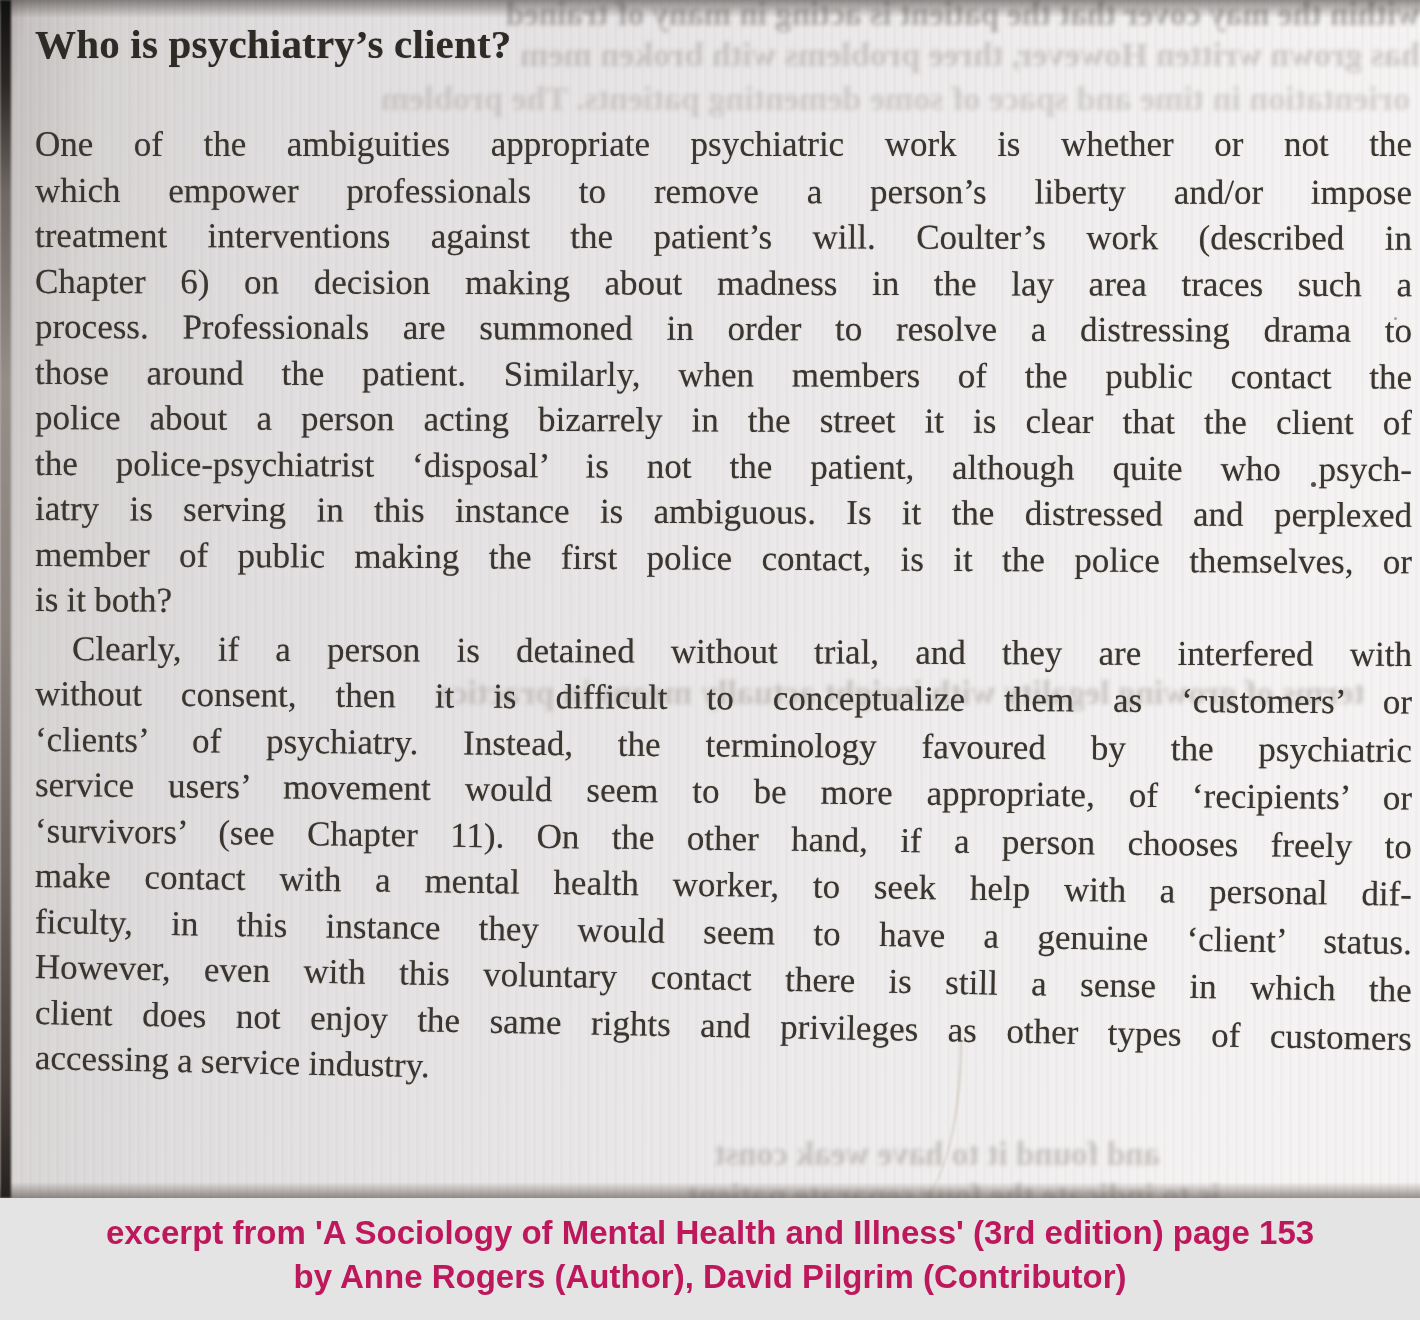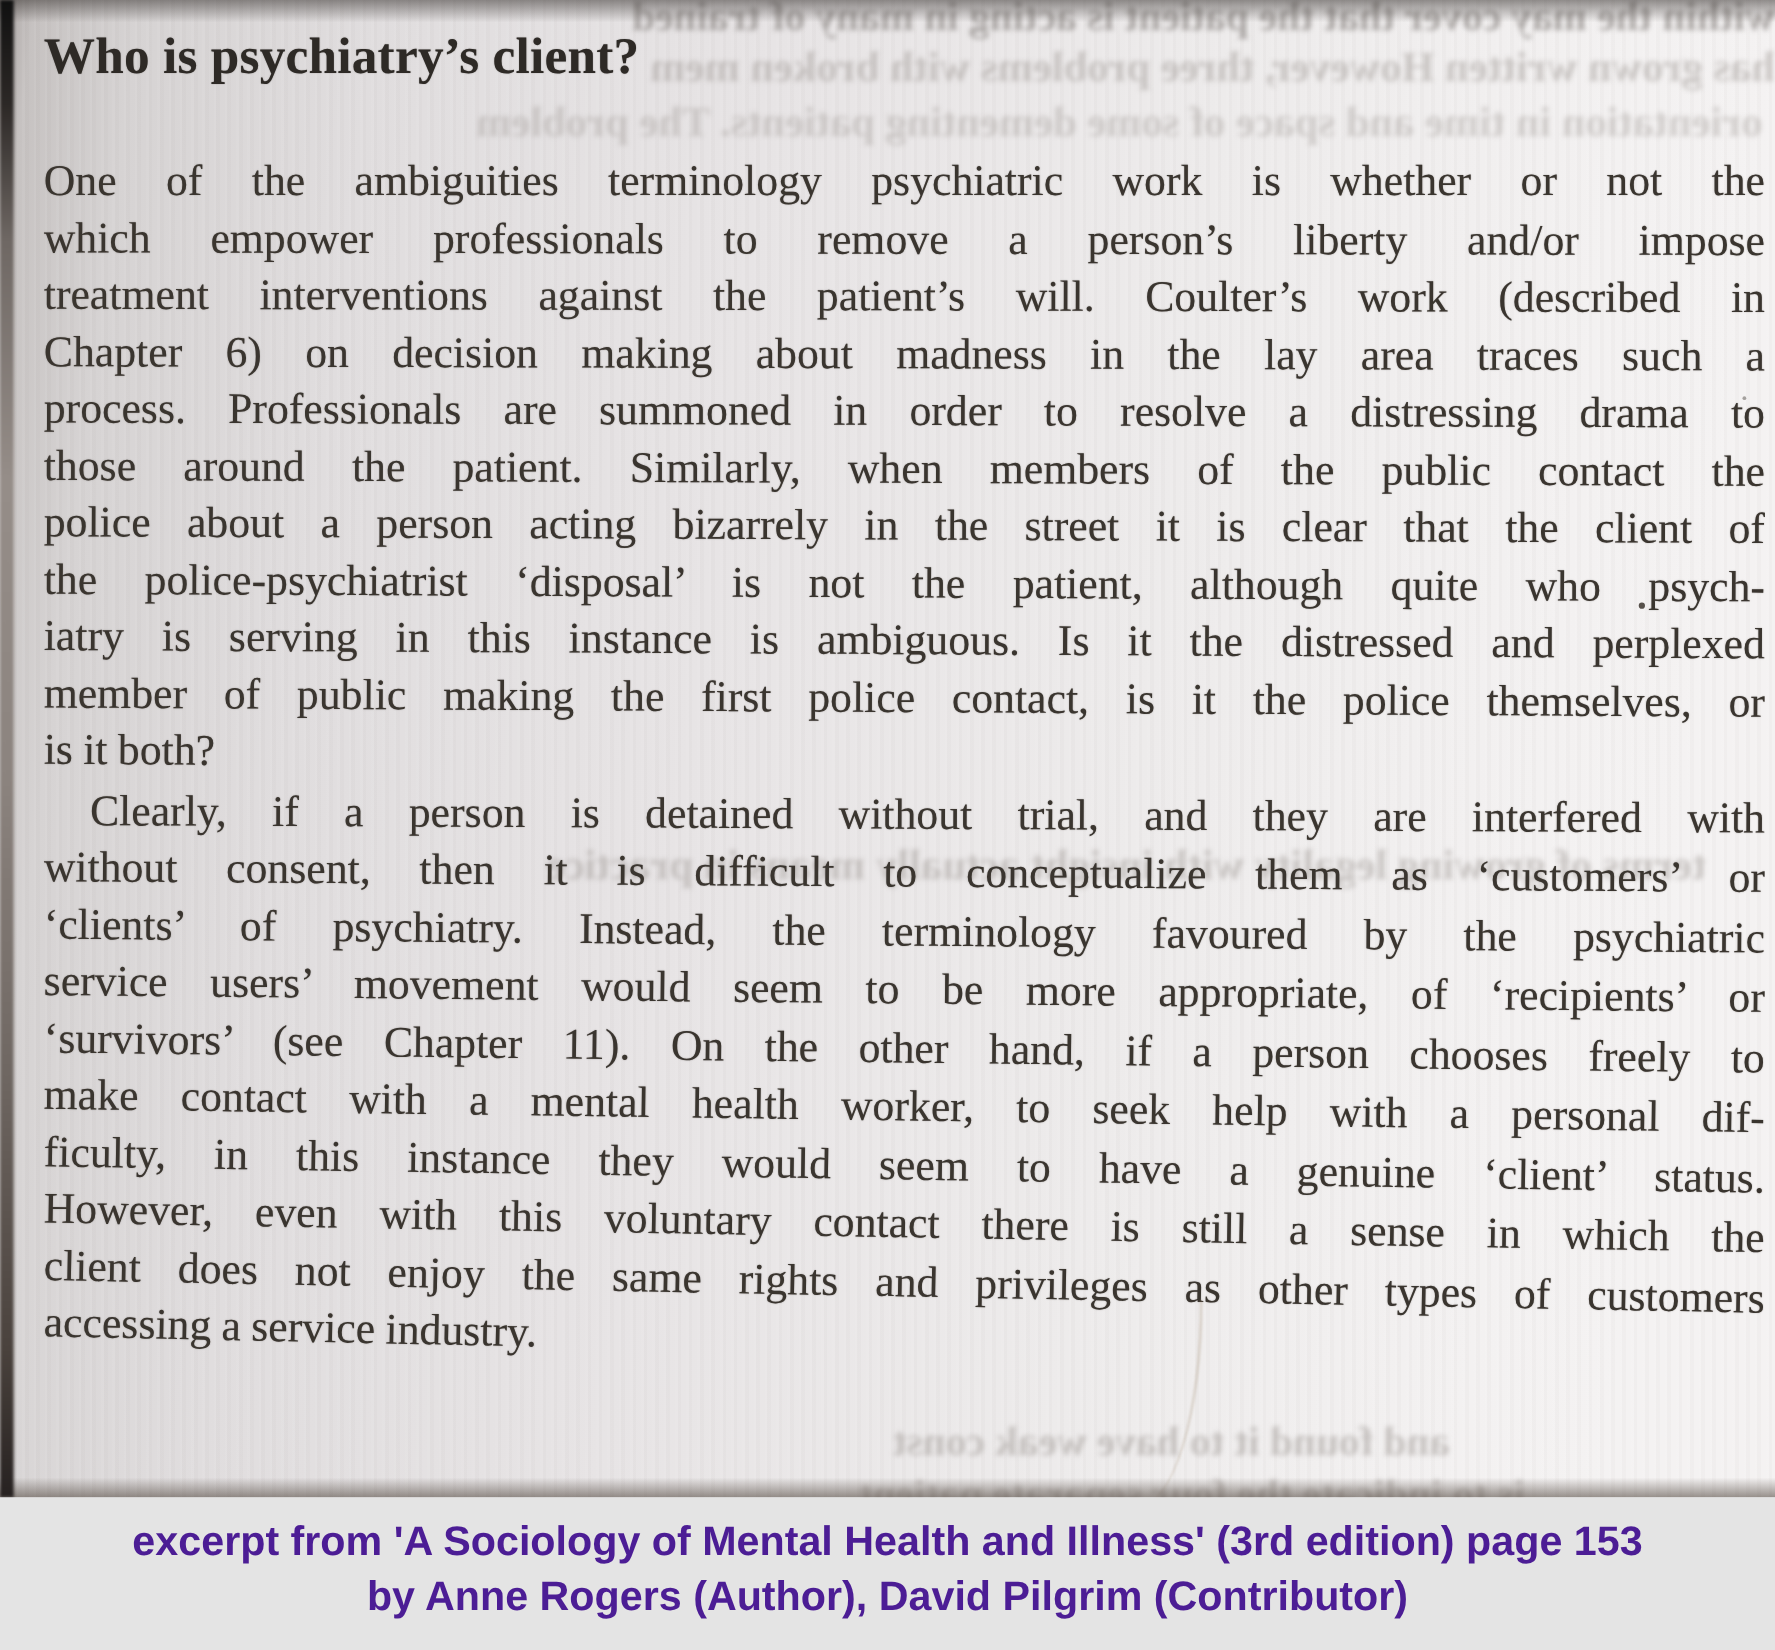--- a/index.html
+++ b/index.html
@@ -64,42 +64,42 @@
   .scratch{
     position:absolute;left:905px;top:1040px;width:55px;height:165px;
     border-right:2px solid rgba(150,125,95,0.28);
     border-radius:0 0 90% 0 / 0 0 100% 0;filter:blur(1px);
   }
   
   .caption{
     position:absolute;left:0;bottom:0;width:1420px;height:122px;box-sizing:border-box;
     background:#e4e4e4;padding-top:13px;text-align:center;
     font-family:"Liberation Sans", sans-serif;font-weight:bold;
-    color:#4c1d95;font-size:33px;line-height:44px;
+    color:#be185d;font-size:33px;line-height:44px;
   }
 </style>
 </head>
 <body>
 
 <div class="page">
 
   <div class="texture"></div>
 
   <div class="ghost" style="top:-4px;left:170px;width:1250px;font-size:33px;opacity:0.7;color:#8f8a87;">within the may cover that the patient is acting in many of trained</div>
   <div class="ghost" style="top:36px;left:520px;width:900px;font-size:34px;opacity:0.5;">has grown written However, three problems with broken memory and</div>
   <div class="ghost" style="top:80px;left:60px;width:1350px;font-size:34px;opacity:0.42;">orientation in time and space of some dementing patients. The problem</div>
   <div class="ghost" style="top:674px;left:200px;width:1165px;font-size:34px;opacity:0.5;">terms of growing legality with insight actually means in practice</div>
   <div class="ghost" style="top:1136px;left:520px;width:640px;font-size:33px;opacity:0.55;">and found it to have weak const</div>
   <div class="ghost" style="top:1178px;left:400px;width:820px;font-size:33px;opacity:0.5;">is to indicate the four separate patient</div>
 
   <div class="content">
     <h1 class="heading">Who is psychiatry’s client?</h1>
 
     <div class="para para1">
-        <div class="line" style="transform: rotate(0deg);">One of the ambiguities terminology psychiatric work is whether or not the</div>
+        <div class="line" style="transform: rotate(0deg);">One of the ambiguities appropriate psychiatric work is whether or not the</div>
         <div class="line" style="transform: rotate(0.084deg);">which empower professionals to remove a person’s liberty and/or impose</div>
         <div class="line" style="transform: rotate(0.112deg);">treatment interventions against the patient’s will. Coulter’s work (described in</div>
         <div class="line" style="transform: rotate(0.14deg);">Chapter 6) on decision making about madness in the lay area traces such a</div>
         <div class="line" style="transform: rotate(0.168deg);">process. Professionals are summoned in order to resolve a distressing drama to</div>
         <div class="line" style="transform: rotate(0.196deg);">those around the patient. Similarly, when members of the public contact the</div>
         <div class="line" style="transform: rotate(0.224deg);">police about a person acting bizarrely in the street it is clear that the client of</div>
         <div class="line" style="transform: rotate(0.252deg);">the police-psychiatrist ‘disposal’ is not the patient, although quite who psych-</div>
         <div class="line" style="transform: rotate(0.28deg);">iatry is serving in this instance is ambiguous. Is it the distressed and perplexed</div>
         <div class="line" style="transform: rotate(0.308deg);">member of public making the first police contact, is it the police themselves, or</div>
         <div class="line" style="transform: rotate(0.336deg);">is it both?</div>

